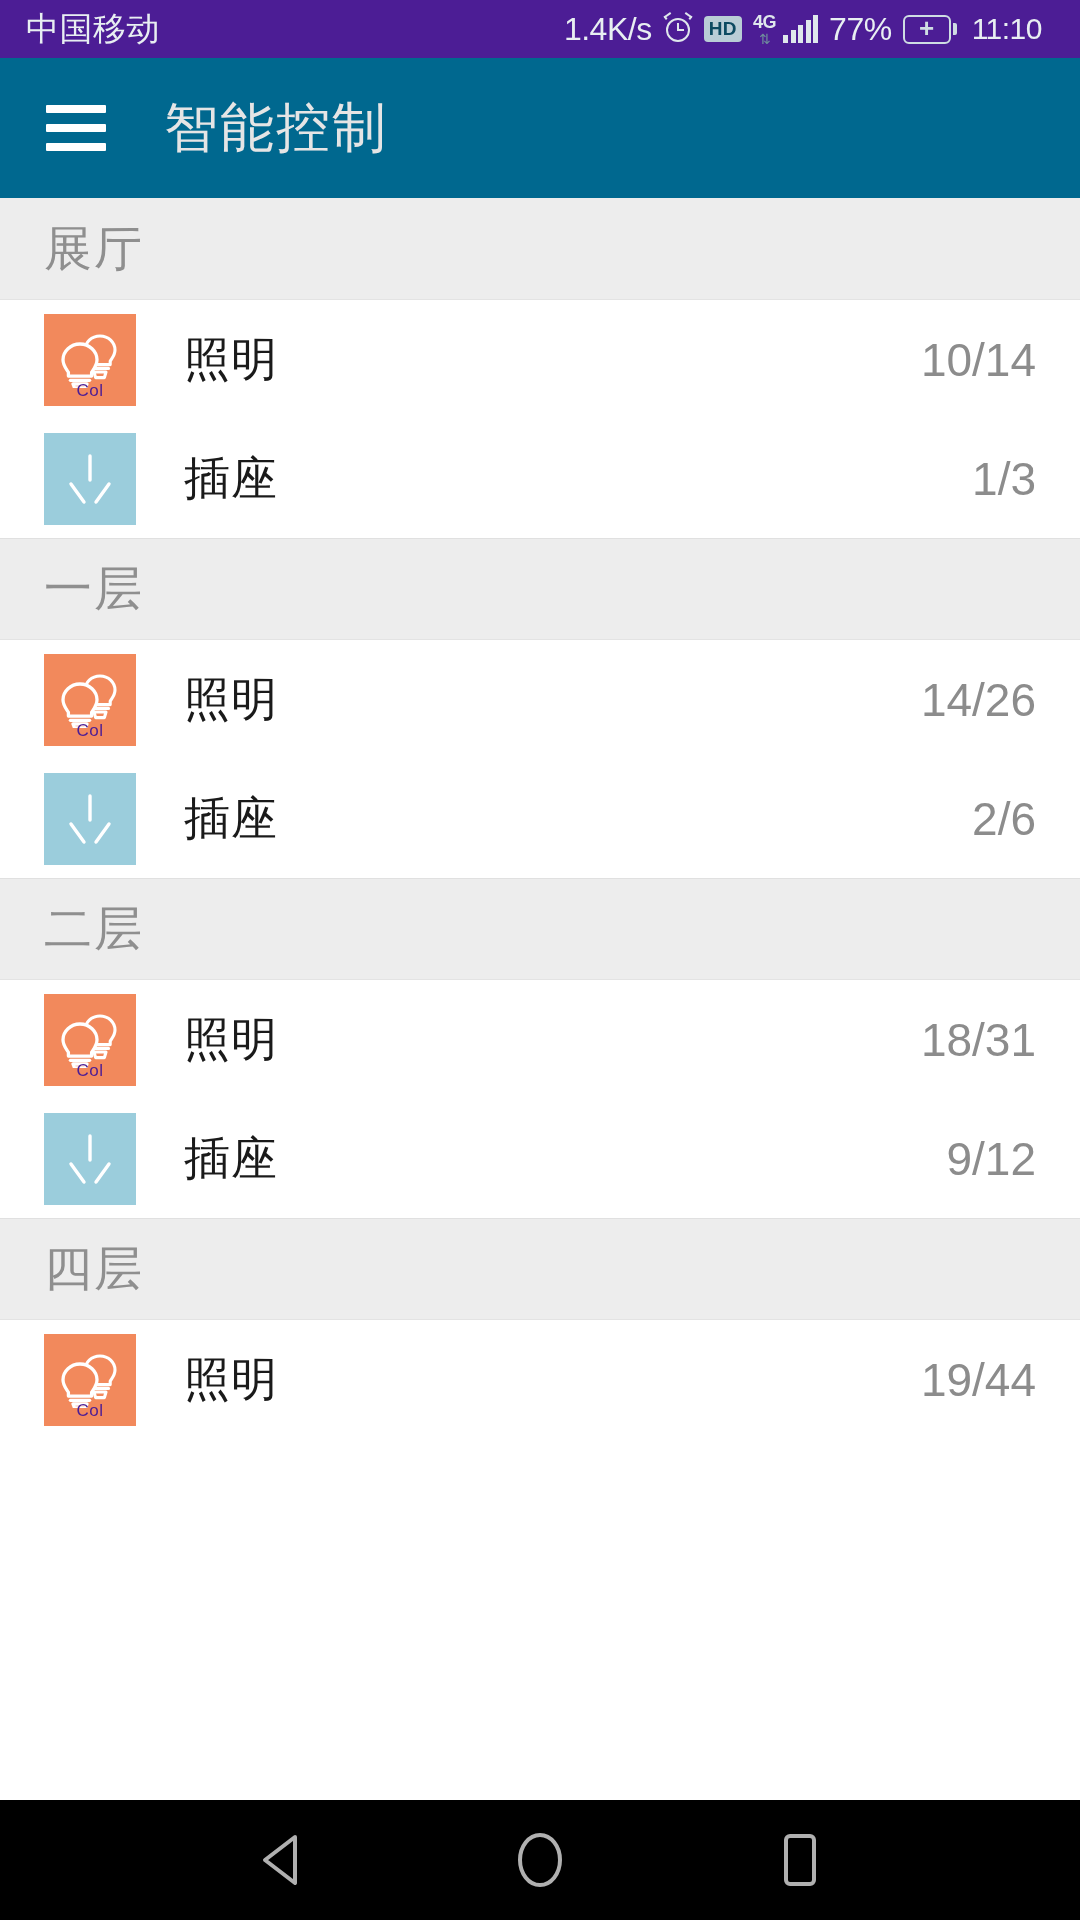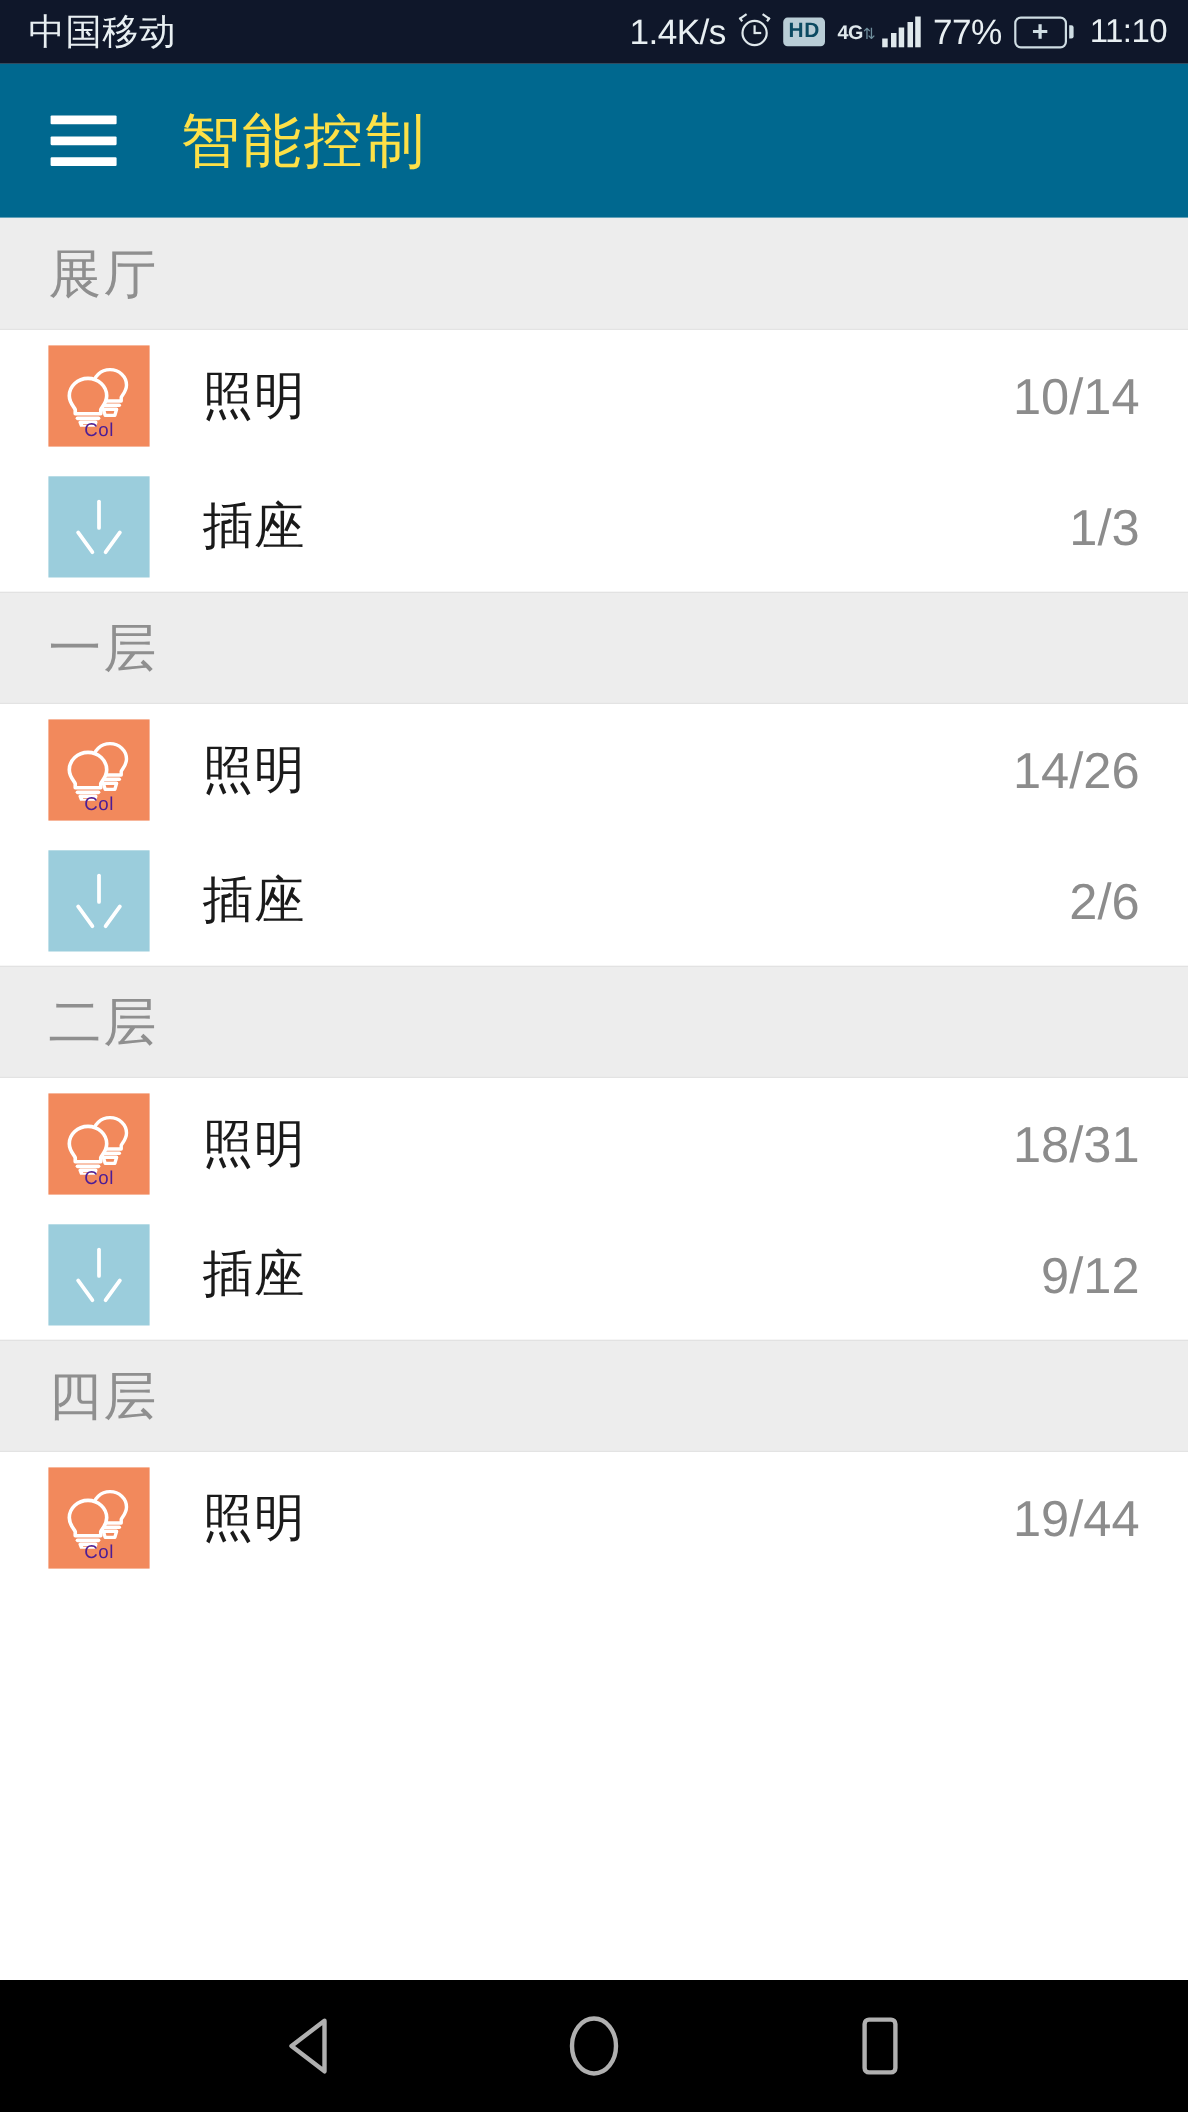--- a/index.html
+++ b/index.html
@@ -19,24 +19,24 @@
     width: 1080px;
     height: 1920px;
     display: flex;
     flex-direction: column;
     position: relative;
   }
 
   
   .status-bar {
     height: 58px;
-    background: #0f172a;
-    display: flex;
-    align-items: center;
-    padding: 0 19px 0 26px;
+    background: #4c1d95;
+    display: flex;
+    align-items: center;
+    padding: 0 38px 0 26px;
     flex: 0 0 auto;
   }
 
   .carrier {
     color: #e8eff2;
     font-size: 33px;
     letter-spacing: 0.5px;
   }
 
   .status-right {
@@ -101,21 +101,21 @@
     font-size: 19px;
     font-weight: bold;
     border-radius: 4px;
     padding: 3px 5px 4px 5px;
     line-height: 1;
     letter-spacing: 0.5px;
   }
 
   .net-4g {
     display: flex;
-    flex-direction: row;
+    flex-direction: column;
     align-items: center;
     line-height: 1;
     margin-right: -4px;
   }
   .net-4g .lbl {
     color: #dfe8ec;
     font-size: 18px;
     font-weight: bold;
     letter-spacing: -0.5px;
   }
@@ -204,21 +204,21 @@
   }
   .hamburger span {
     display: block;
     height: 8px;
     width: 100%;
     background: #ffffff;
     border-radius: 1px;
   }
 
   .app-title {
-    color: #fde047;
+    color: #e5e5e5;
     font-size: 54px;
     margin-left: 58px;
     letter-spacing: 2px;
   }
 
   
   .list {
     flex: 1 1 auto;
     background: #ffffff;
     overflow: hidden;

